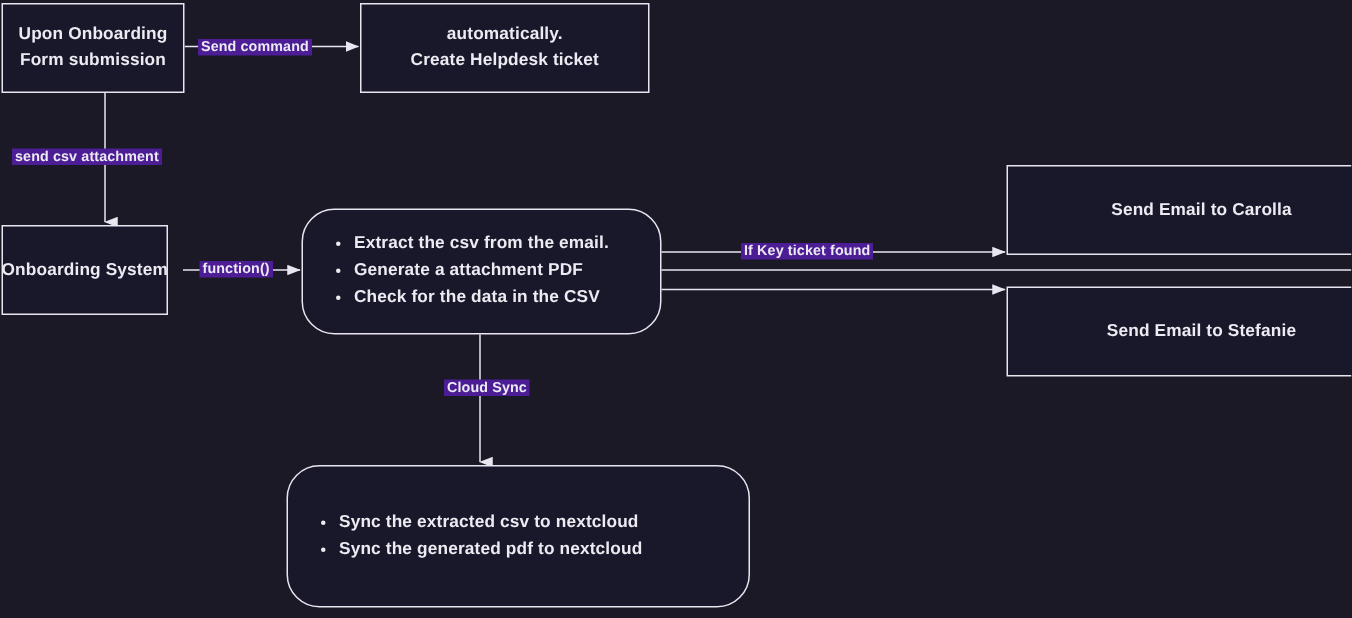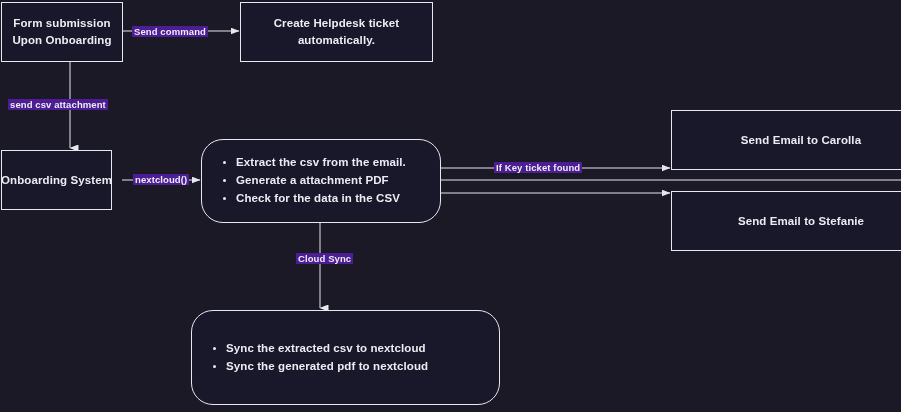--- a/index.html
+++ b/index.html
@@ -100,29 +100,29 @@
 
     <path d="M441,193 L670,193" marker-end="url(#ah)"></path>
 
     <line x1="441" y1="180" x2="901" y2="180"></line>
 
     <line x1="320" y1="223" x2="320" y2="308" marker-end="url(#ahd)"></line>
   </svg>
 
   <div class="node" style="left:1px; top:2px; width:122px; height:60px;">
     <div class="label-lines">
+      <div>Upon Onboarding</div>
       <div>Form submission</div>
-      <div>Upon Onboarding</div>
     </div>
   </div>
 
   <div class="node" style="left:240px; top:2px; width:193px; height:60px;">
     <div class="label-lines">
+      <div>automatically.</div>
       <div>Create Helpdesk ticket</div>
-      <div>automatically.</div>
     </div>
   </div>
 
   <div class="node" style="left:1px; top:150px; width:111px; height:60px;">
     <div class="label-lines">
       <div>Onboarding System</div>
     </div>
   </div>
 
   <div class="node list" style="left:201px; top:139px; width:240px; height:84px;">
@@ -149,20 +149,20 @@
     <ul>
       <li>Sync the extracted csv to nextcloud</li>
       <li>Sync the generated pdf to nextcloud</li>
     </ul>
   </div>
 
   <div class="edge-label" style="left:132px; top:26px;">Send command</div>
 
   <div class="edge-label" style="left:8px; top:99px;">send csv attachment</div>
 
-  <div class="edge-label" style="left:133px; top:174px;">nextcloud()</div>
+  <div class="edge-label" style="left:133px; top:174px;">function()</div>
 
   <div class="edge-label" style="left:494px; top:162px;">If Key ticket found</div>
 
 
   <div class="edge-label" style="left:296px; top:253px;">Cloud Sync</div>
 
 </div>
 
 </body></html>

